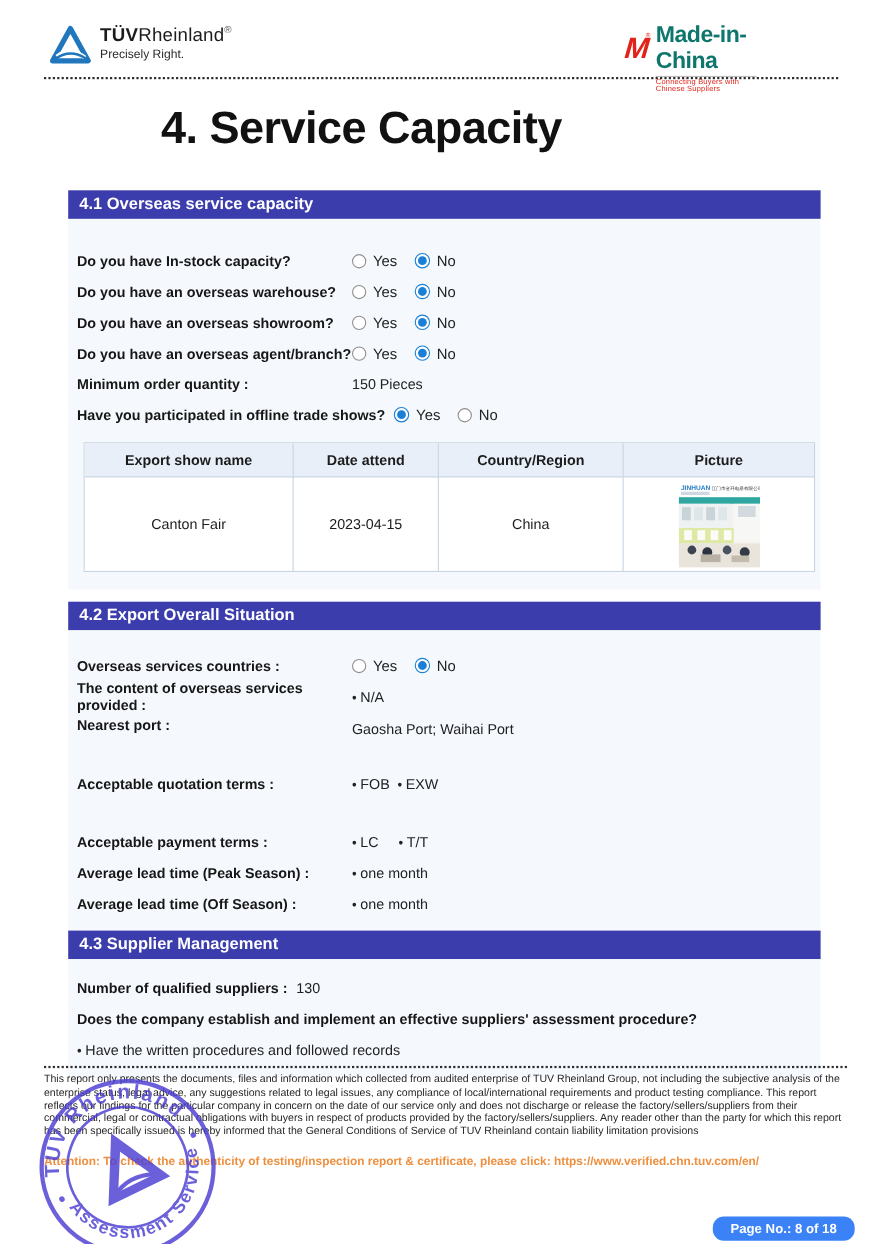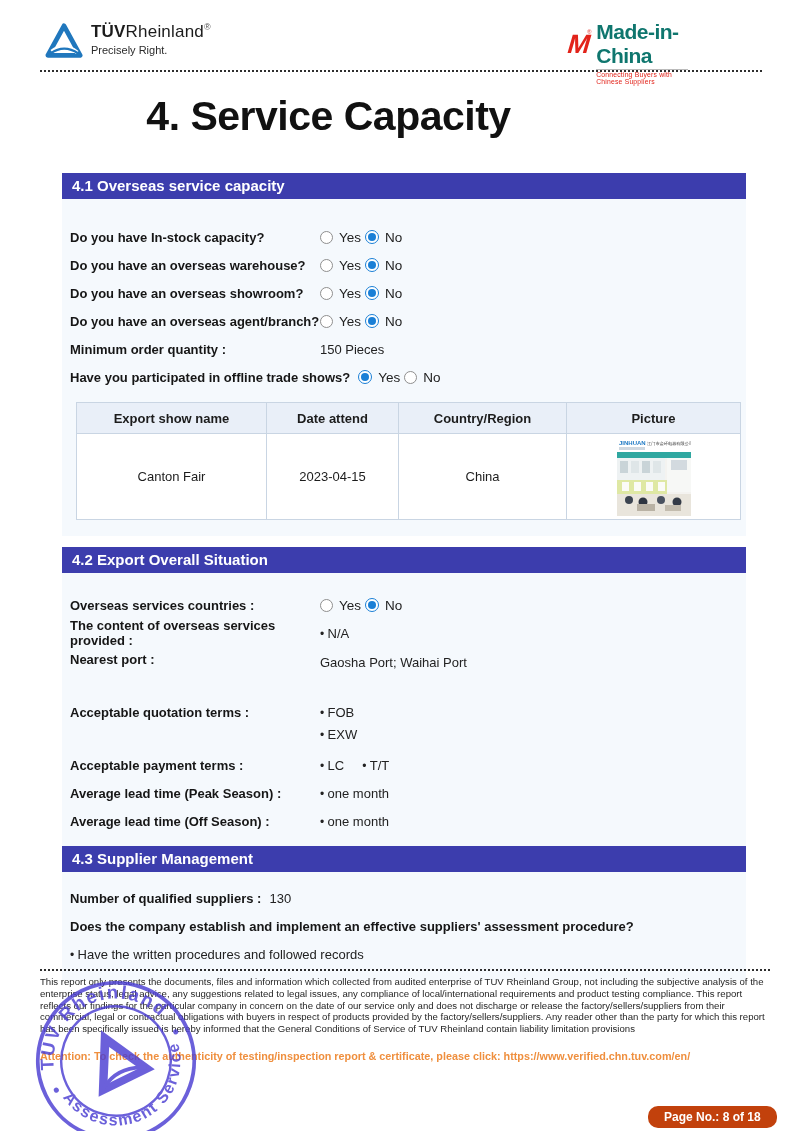--- a/index.html
+++ b/index.html
@@ -33,44 +33,44 @@
   .s41 .content{padding-top:24px;padding-bottom:16px;}
   .s42 .content{padding-top:18px;padding-bottom:13px;}
   .s43 .content{padding-top:12px;padding-bottom:12px;}
   
   .qrow{display:flex;align-items:center;height:28px;font-size:13px;}
   .qrow.tall{height:48px;align-items:flex-start;padding-top:5px;}
   .qrow.med{height:46px;align-items:flex-start;padding-top:5px;}
   .qlabel{width:250px;font-weight:700;color:#161616;flex:0 0 250px;}
   .qlabel.wide{width:auto;flex:0 0 auto;margin-right:8px;}
   .qvalue{color:#222;}
-  .vstack{display:flex;flex-direction:column;gap:7px;justify-content:space-between;}
+  .vstack{display:flex;flex-direction:row;gap:7px;justify-content:space-between;}
   .hstack{display:flex;gap:18px;}
   .bullet::before{content:"•  ";font-size:12px;}
   .portval{max-width:160px;line-height:22px;}
   
-  .radio-group{display:flex;align-items:center;gap:4px;}
+  .radio-group{display:flex;align-items:center;gap:16px;}
   .radio-opt{display:flex;align-items:center;gap:6px;font-size:13.5px;color:#222;}
   .radio{width:13px;height:13px;border-radius:50%;border:1.5px solid #8f8f8f;background:#fff;display:inline-block;position:relative;box-sizing:border-box;}
   .radio.checked{border:1.5px solid #1a7fd6;width:14px;height:14px;}
   .radio.checked::after{content:"";position:absolute;left:2px;top:2px;right:2px;bottom:2px;border-radius:50%;background:#1a7fd6;}
   
   .ts-table{margin:11px 0 0 6px;width:663px;border:1px solid #c9d5e3;border-bottom:1px solid #c9d5e3;background:#fff;font-size:13px;}
   .ts-row{display:grid;grid-template-columns:190px 132px 168px 173px;}
   .ts-row.head{background:#e9eff8;font-weight:700;}
   .ts-cell{border-right:1px solid #c9d5e3;display:flex;align-items:center;justify-content:center;text-align:center;}
   .ts-cell:last-child{border-right:none;}
   .ts-row.head .ts-cell{height:30px;border-bottom:1px solid #c9d5e3;}
   .ts-row.body .ts-cell{height:85px;}
   
   .disclaimer{position:absolute;left:40px;top:976px;width:732px;font-size:9.6px;line-height:11.8px;color:#262626;}
   .attention{position:absolute;left:40px;top:1050px;width:740px;font-size:10.8px;font-weight:700;color:#ef8f3e;}
   .attention a{color:#ef8f3e;text-decoration:none;}
   .stamp{position:absolute;left:33px;top:978px;opacity:.82;}
-  .page-badge{position:absolute;left:648px;top:1106px;background:#c2410c;color:#fff;
+  .page-badge{position:absolute;left:648px;top:1106px;background:#3b82f6;color:#fff;
     font-size:12px;font-weight:700;padding:4px 16px;border-radius:10px;text-align:center;}
 </style>
 </head>
 <body>
 
 <div class="page">
 
   <div class="logo-row">
     <div class="tuv-logo">
       <svg width="38" height="40" viewBox="0 0 40 42">

